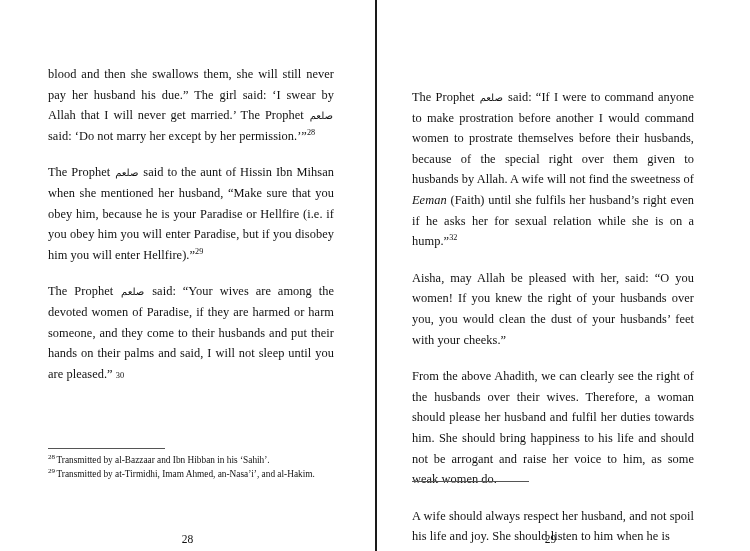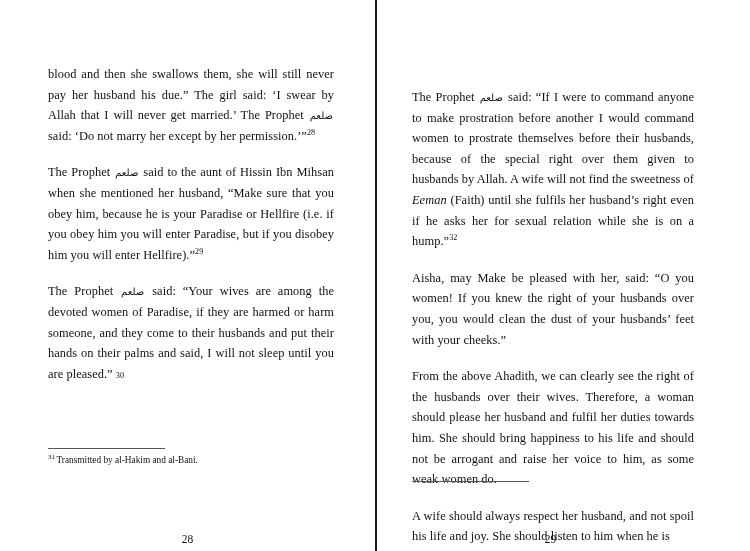--- a/index.html
+++ b/index.html
@@ -151,32 +151,33 @@
   <div class="page page-left">
     <div class="body-area">
       <div class="text-flow" id="left-flow">
           <p class="para">blood and then she swallows them, she will still never pay her husband his due.” The girl said: ‘I swear by Allah that I will never get married.’ The Prophet <span class="pbuh">صلعم</span> said: ‘Do not marry her except by her permission.’”<sup class="fn">28</sup></p>
           <p class="para">The Prophet <span class="pbuh">صلعم</span> said to the aunt of Hissin Ibn Mihsan when she mentioned her husband, “Make sure that you obey him, because he is your Paradise or Hellfire (i.e. if you obey him you will enter Paradise, but if you disobey him you will enter Hellfire).”<sup class="fn">29</sup></p>
           <p class="para">The Prophet <span class="pbuh">صلعم</span> said: “Your wives are among the devoted women of Paradise, if they are harmed or harm someone, and they come to their husbands and put their hands on their palms and said, I will not sleep until you are pleased.” <span class="fn-standalone">30</span></p>
         </div>
       <div class="footnotes">
         <div class="fn-rule"></div>
         <div id="left-fn">
-            <div class="fn-item"><sup>31</sup>Transmitted by al-Hakim and al-Bani.</div>
+            <div class="fn-item"><sup>28</sup>Transmitted by al-Bazzaar and Ibn Hibban in his ‘Sahih’.</div>
+            <div class="fn-item"><sup>29</sup>Transmitted by at-Tirmidhi, Imam Ahmed, an-Nasa’i’, and al-Hakim.</div>
           </div>
       </div>
     </div>
     <div class="folio">28</div>
   </div>
 
   <div class="page page-right">
     <div class="body-area">
       <div class="text-flow" id="right-flow">
           <p class="para">The Prophet <span class="pbuh">صلعم</span> said: “If I were to command anyone to make prostration before another I would command women to prostrate themselves before their husbands, because of the special right over them given to husbands by Allah. A wife will not find the sweetness of <em>Eeman</em> (Faith) until she fulfils her husband’s right even if he asks her for sexual relation while she is on a hump.”<sup class="fn">32</sup></p>
-          <p class="para">Aisha, may Make be pleased with her, said: “O you women! If you knew the right of your husbands over you, you would clean the dust of your husbands’ feet with your cheeks.”</p>
+          <p class="para">Aisha, may Allah be pleased with her, said: “O you women! If you knew the right of your husbands over you, you would clean the dust of your husbands’ feet with your cheeks.”</p>
           <p class="para">From the above Ahadith, we can clearly see the right of the husbands over their wives. Therefore, a woman should please her husband and fulfil her duties towards him. She should bring happiness to his life and should not be arrogant and raise her voice to him, as some weak women do.</p>
           <p class="para">A wife should always respect her husband, and not spoil his life and joy. She should listen to him when he is</p>
         </div>
       <div class="footnotes">
         <div class="fn-rule"></div>
       </div>
     </div>
     <div class="folio">29</div>
   </div>
 

